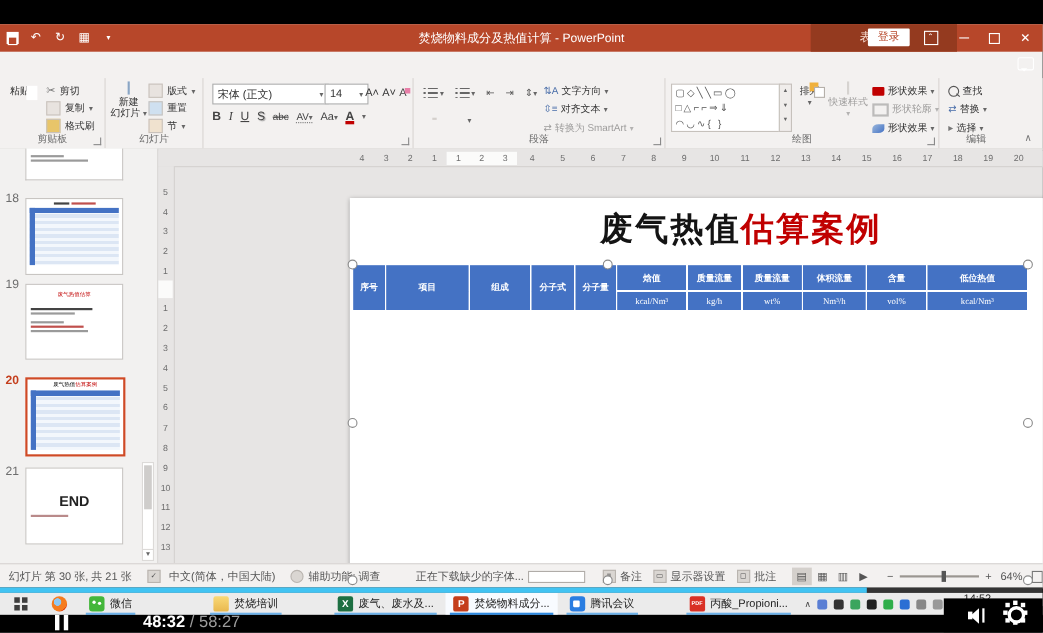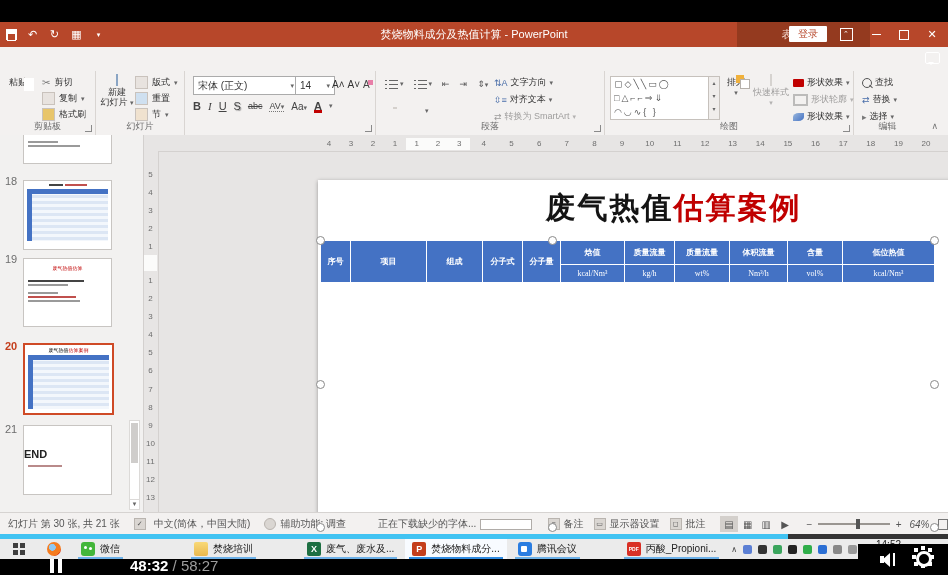--- a/index.html
+++ b/index.html
@@ -101,21 +101,21 @@
   .thumb.sel{border:2px solid #cf4a26;}
   .mini-title{text-align:center;font-size:5px;line-height:7px;white-space:nowrap;overflow:hidden;}
   .mini-red{color:#c00000;}
   .bar{height:2px;margin:2px 4px;background:#9a9a9a;}
   .bar.dark{background:#444;}
   .bar.red{background:#c0504d;}
   .mini-table{margin:1px 3px;background:
       linear-gradient(90deg,#4472c4 0 5px,transparent 5px),
       linear-gradient(#4472c4 0 5px,transparent 5px),
       repeating-linear-gradient(#dce6f4 0 3px,#f3f7fc 3px 6px);}
-  .endtxt{text-align:left;font-weight:bold;font-size:11px;color:#222;margin-top:22px;}
+  .endtxt{text-align:center;font-weight:bold;font-size:13px;color:#222;margin-top:22px;}
   .tscroll{position:absolute;right:3px;width:9px;background:#fff;border:1px solid #dcdad8;}
   .tscroll .sthumb{position:absolute;left:1px;right:1px;top:2px;height:40px;background:#cfcdcb;}
   .tsdown{position:absolute;right:3px;bottom:2px;width:9px;height:9px;background:#fff;border:1px solid #dcdad8;
           font-size:6px;line-height:8px;text-align:center;color:#666;}
   
   .hruler{position:absolute;left:144px;top:2px;width:804px;height:14px;background:#e7e5e4;border-bottom:1px solid #d4d1cf;}
   .hnums{position:absolute;left:174px;top:0;width:622px;height:13px;display:flex;align-items:center;font-size:8px;color:#6e6e6e;}
   .hnums .pre{width:22px;text-align:center;}
   .hwhite{width:64px;height:12px;background:#fbfbfa;display:flex;align-items:center;}
   .hwhite span{flex:1;text-align:center;}
@@ -571,21 +571,21 @@
       </span>
     <span class="viewbtn sel" style="margin-left:14px;">▤</span>
     <span class="viewbtn">▦</span>
     <span class="viewbtn">▥</span>
     <span class="viewbtn">▶</span>
     <span style="margin-left:12px;color:#555;">−</span>
     <span class="zslider" style="margin-left:6px;">
         <span class="zthumb"></span>
       </span>
     <span style="margin-left:6px;color:#555;">+</span>
-    <span class="sbitem" style="margin-left:8px;font-style:italic;">64%</span>
+    <span class="sbitem" style="margin-left:8px;">64%</span>
     <span class="fitic" style="margin-left:8px;"></span>
   </div>
 </div>
 
 <div class="abs" id="progress">
   <div id="progfill" style="width: 788px;"></div>
 </div>
 
 <div class="abs" id="taskbar">
     <div class="tbitem" style="margin-left: 6px;">

